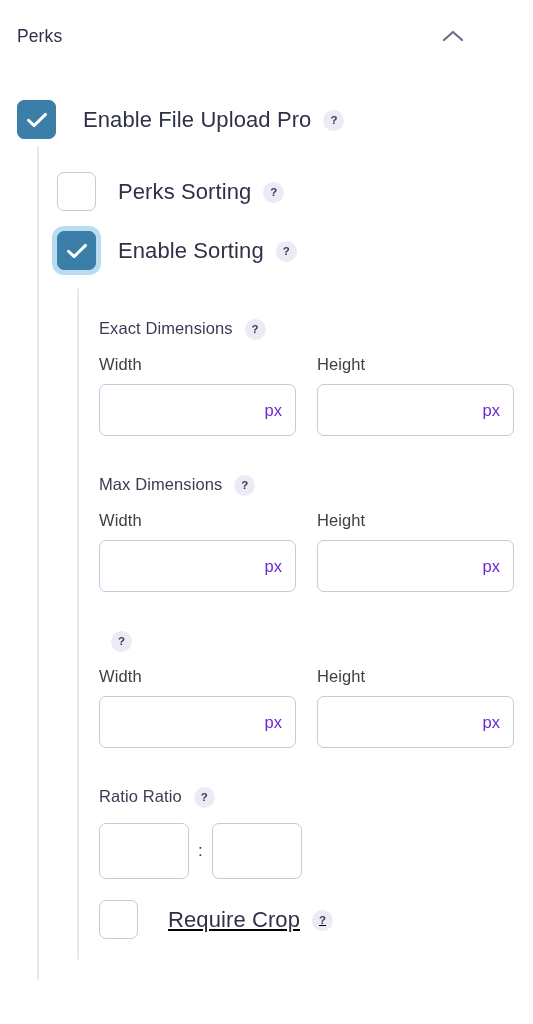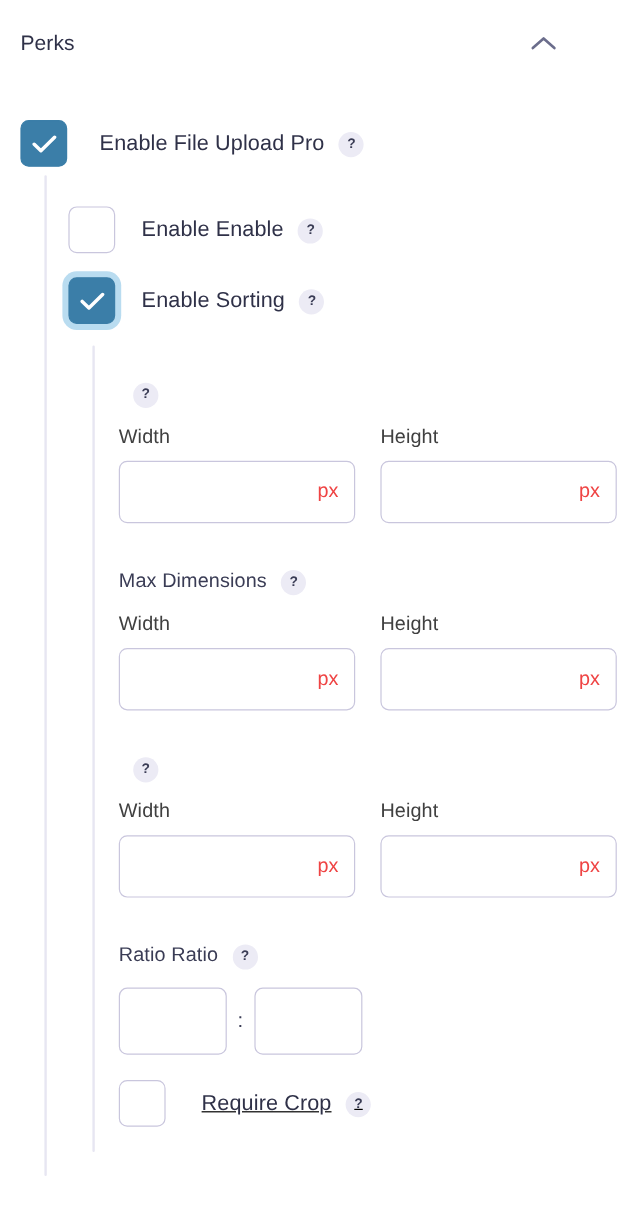--- a/index.html
+++ b/index.html
@@ -87,21 +87,21 @@
     position: absolute;
     left: 50%; top: 50%;
     transform: translate(-50%, -50%);
     display: block;
   }
   .cbox.focused {
     box-shadow: 0 0 0 5px #b9dcf0;
   }
 
   .cb-label {
-    font-size: 18px;
+    font-size: 22px;
     color: #2f3148;
     margin-left: 27px;
     white-space: nowrap;
     letter-spacing: 0.1px;
   }
   .cbrow-l2 .cb-label,
   .cbrow-l3 .cb-label { margin-left: 22px; }
   .cbrow-l4 .cb-label { margin-left: 30px; }
 
   
@@ -164,21 +164,21 @@
     color: #2f3148;
     padding: 0 46px 0 13px;
     outline: none;
   }
   .unit {
     position: absolute;
     right: 14px;
     top: 50%;
     transform: translateY(-50%);
     font-size: 16.5px;
-    color: #ef4444;
+    color: #6d28d9;
     pointer-events: none;
   }
 
   
   .ratio-row {
     display: flex;
     align-items: center;
     margin-top: 16px;
   }
   .ratio-input {
@@ -225,38 +225,39 @@
           <path d="M2 8.2 L7.6 13.6 L19 2.4" stroke="#ffffff" stroke-width="2.9" stroke-linecap="round" stroke-linejoin="round"></path>
         </svg>
       </span>
     </div>
     <span class="cb-label">Enable File Upload Pro</span>
     <span class="help">?</span>
   </div>
 
   <div class="cbrow cbrow-l2">
     <div class="cbox unchecked"></div>
-    <span class="cb-label">Enable Enable</span>
+    <span class="cb-label">Perks Sorting</span>
     <span class="help">?</span>
   </div>
 
   <div class="cbrow cbrow-l3">
     <div class="cbox checked focused">
       <span>
         <svg width="21" height="16" viewBox="0 0 21 16" fill="none">
           <path d="M2 8.2 L7.6 13.6 L19 2.4" stroke="#ffffff" stroke-width="2.9" stroke-linecap="round" stroke-linejoin="round"></path>
         </svg>
       </span>
     </div>
     <span class="cb-label">Enable Sorting</span>
     <span class="help">?</span>
   </div>
 
   <div class="group" style="top:318px;">
     <div class="group-title">
+      <span>Exact Dimensions</span>
       <span class="help">?</span>
     </div>
     <div class="pair">
       <div class="col col-left">
         <div class="field-label">Width</div>
         <div class="input-wrap">
           <input class="text-input" type="text" value="" style="">
           <span class="unit">px</span>
         </div>
       </div>

